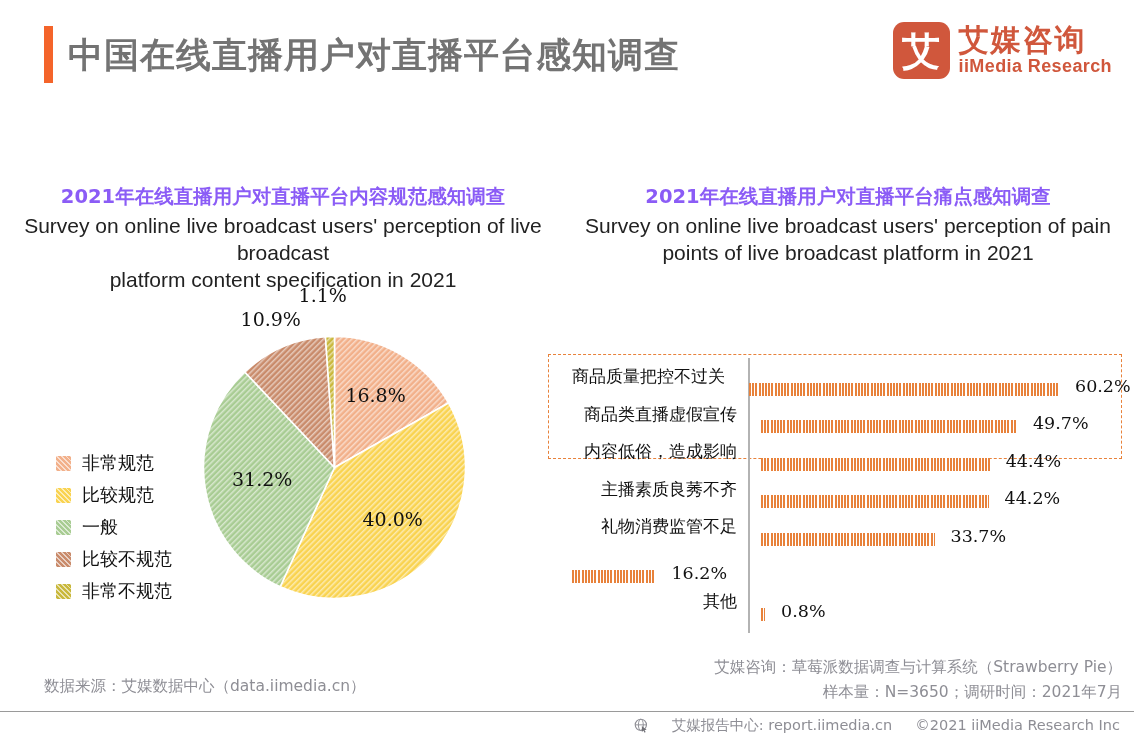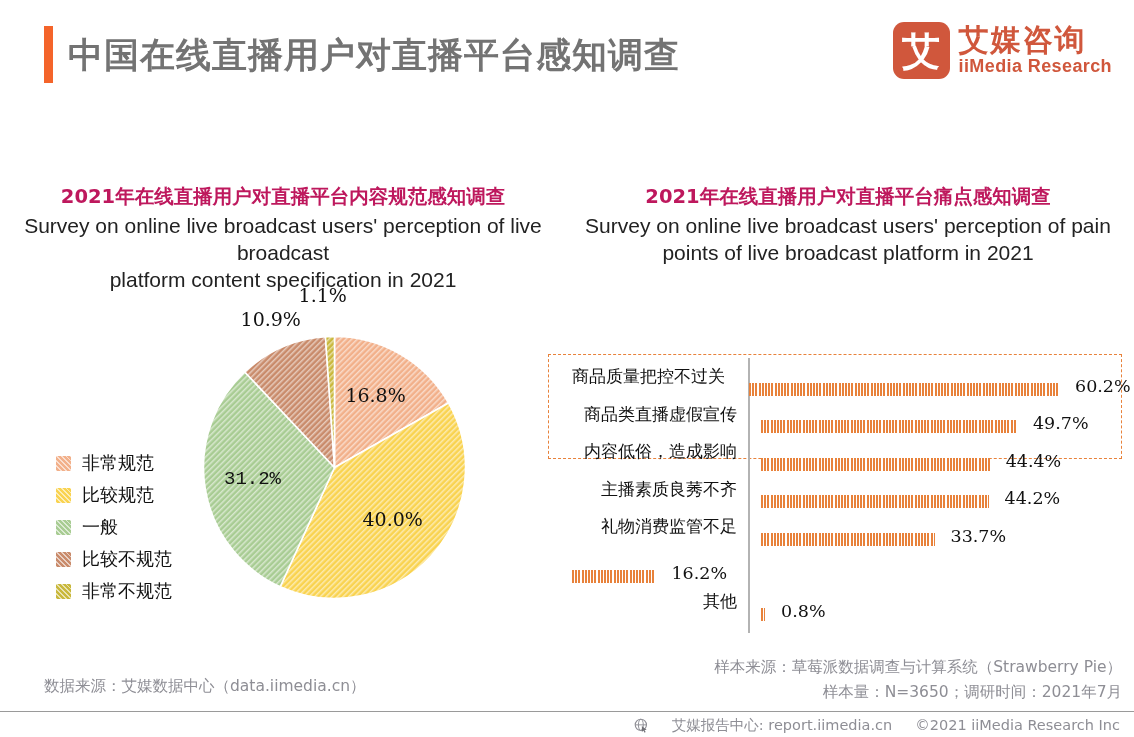--- a/index.html
+++ b/index.html
@@ -19,21 +19,21 @@
     display:flex;align-items:center;justify-content:center;}
   .logo-mark span{color:#ffffff;font-size:38px;font-weight:700;line-height:38px;
     font-family:"DejaVu Sans","Liberation Sans",sans-serif;}
   .logo-txt{display:flex;flex-direction:column;justify-content:center;}
   .logo-cn{color:#D0573C;font-size:30px;font-weight:700;letter-spacing:2px;line-height:32px;
     font-family:"DejaVu Sans","Liberation Sans",sans-serif;}
   .logo-en{color:#D0573C;font-size:18px;font-weight:700;letter-spacing:.4px;line-height:21px;}
 
   
   .panel{position:absolute;}
-  .panel-title{font-size:19.5px;font-weight:700;color:#be185d;text-align:center;
+  .panel-title{font-size:19.5px;font-weight:700;color:#8b5cf6;text-align:center;
     line-height:30px;white-space:nowrap;font-family:"DejaVu Sans","Liberation Sans",sans-serif;}
   .panel-sub{font-size:21px;color:#222;text-align:center;line-height:27px;font-weight:400;}
 
   
   #left-panel{left:8px;top:182px;width:550px;}
   .pie-area{position:relative;width:550px;height:330px;margin-top:6px;}
   .legend{position:absolute;left:48px;top:148px;}
   .legend-row{display:flex;align-items:center;height:32px;}
   .legend-swatch{width:15px;height:15px;margin-right:11px;flex:0 0 auto;}
   .legend-label{font-size:18px;color:#111;white-space:nowrap;
@@ -143,21 +143,21 @@
           <path d="M132.5,132.5 L132.5,1.5 A131,131 0 0,1 246.49407186170788,67.95271825717381 Z" fill="url(#hp0)" stroke="#ffffff" stroke-width="1.6"></path>
           <path d="M132.5,132.5 L246.49407186170788,67.95271825717381 A131,131 0 0,1 78.21679888987984,251.72388215973444 Z" fill="url(#hp1)" stroke="#ffffff" stroke-width="1.6"></path>
           <path d="M132.5,132.5 L78.21679888987984,251.72388215973444 A131,131 0 0,1 42.82432912334174,37.00510980779512 Z" fill="url(#hp2)" stroke="#ffffff" stroke-width="1.6"></path>
           <path d="M132.5,132.5 L42.82432912334174,37.00510980779512 A131,131 0 0,1 123.45313663141292,1.8127616666795063 Z" fill="url(#hp3)" stroke="#ffffff" stroke-width="1.6"></path>
           <path d="M132.5,132.5 L123.45313663141292,1.8127616666795063 A131,131 0 0,1 132.49999999999997,1.5 Z" fill="url(#hp4)" stroke="#ffffff" stroke-width="1.6"></path>
         </svg>
     </div>
     <div id="pie-labels">
         <div class="pie-lbl" style="left: 337.404px; top: 85.3321px;">16.8%</div>
         <div class="pie-lbl" style="left: 354.469px; top: 208.581px;">40.0%</div>
-        <div class="pie-lbl" style="left: 216px; top: 168.709px; font-family: Liberation Mono, monospace;">31.2%</div>
+        <div class="pie-lbl" style="left: 224px; top: 168.709px;">31.2%</div>
         <div class="pie-lbl" style="left: 232.567px; top: 9.02458px;">10.9%</div>
         <div class="pie-lbl" style="left: 290.616px; top: -14.6983px;">1.1%</div>
       </div>
   </div>
 </div>
 
 <div class="panel" id="right-panel">
   <div class="panel-title">2021年在线直播用户对直播平台痛点感知调查</div>
   <div class="panel-sub">Survey on online live broadcast users' perception of pain</div>
   <div class="panel-sub">points of live broadcast platform in 2021</div>
@@ -213,21 +213,21 @@
             <div class="bar" style="width: 4.1196px;"></div>
             <div class="bar-val">0.8%</div>
           </div>
         </div>
       </div>
   </div>
 </div>
 
 <div class="src-left">数据来源：艾媒数据中心（data.iimedia.cn）</div>
 <div class="src-right">
-  <div>样本来源：草莓派数据调查与计算系统（Strawberry Pie）</div>
+  <div>艾媒咨询：草莓派数据调查与计算系统（Strawberry Pie）</div>
   <div>样本量：N=3650；调研时间：2021年7月</div>
 </div>
 <div class="bottom-line"></div>
 <div class="bottom-bar">
   <svg class="globe" viewBox="0 0 16 16">
     <circle cx="7.3" cy="7.3" r="6" fill="none" stroke="#8E8E95" stroke-width="1.2"></circle>
     <ellipse cx="7.3" cy="7.3" rx="2.6" ry="6" fill="none" stroke="#8E8E95" stroke-width="1"></ellipse>
     <line x1="1.3" y1="7.3" x2="13.3" y2="7.3" stroke="#8E8E95" stroke-width="1"></line>
     <path d="M8.4 8.6 L8.4 15 L10.1 13.3 L11.3 15.6 L12.4 15 L11.2 12.9 L13.5 12.7 Z" fill="#6f6f75"></path>
   </svg>

